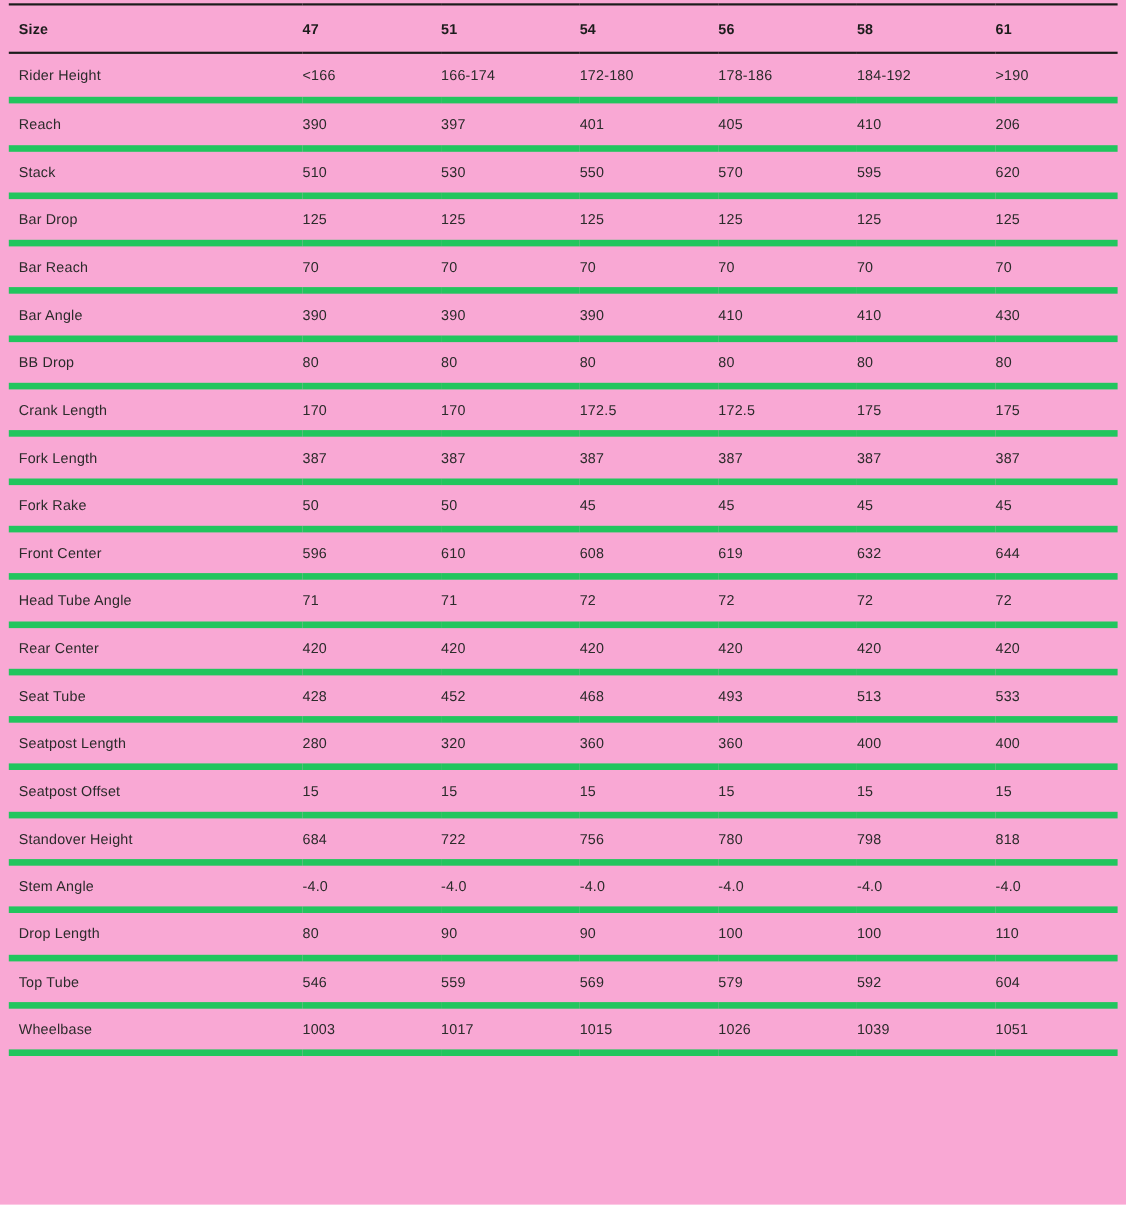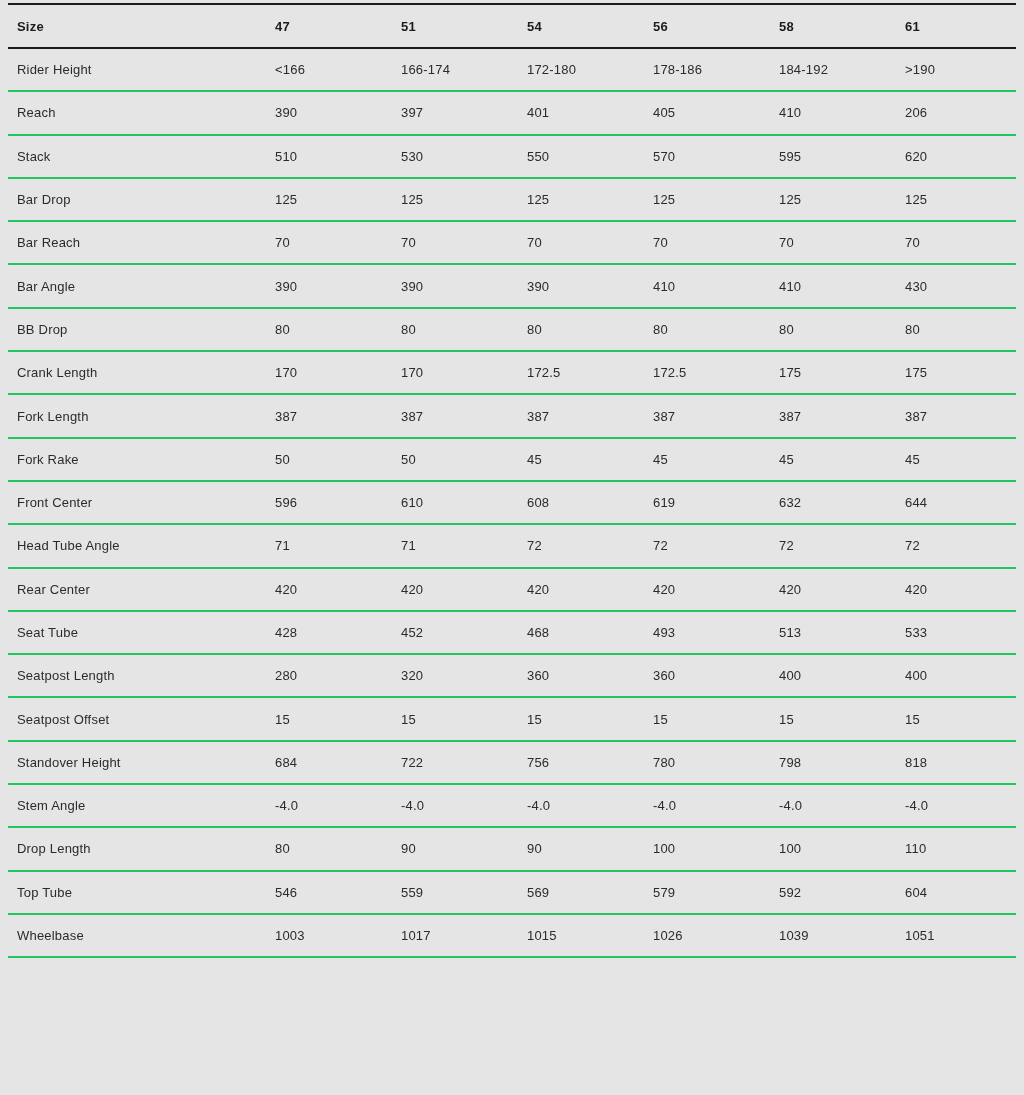--- a/index.html
+++ b/index.html
@@ -5,21 +5,21 @@
   html, body {
     margin: 0;
     padding: 0;
     background: #ffffff;
     width: 1024px;
     font-family: "Liberation Sans", sans-serif;
   }
   .page {
     width: 1024px;
     min-height: 1095px;
-    background: #e5e5e5;
+    background: #f9a8d4;
   }
   .table-wrap {
     padding: 3px 8px 0 8px;
   }
   table.geometry {
     width: 1008px;
     border-collapse: collapse;
     table-layout: fixed;
     border-top: 2px solid #1c1c1c;
   }
@@ -31,21 +31,21 @@
     font-size: 13px;
     font-weight: 700;
     color: #1c1c1c;
     text-align: left;
     padding: 0;
     vertical-align: middle;
     letter-spacing: 0.2px;
   }
   table.geometry tbody tr {
     height: 43.3px;
-    border-bottom: 2px solid #22c55e;
+    border-bottom: 6px solid #22c55e;
   }
   table.geometry td {
     font-size: 13px;
     font-weight: 400;
     color: #2b2b2b;
     text-align: left;
     padding: 0;
     vertical-align: middle;
     letter-spacing: 0.2px;
   }

